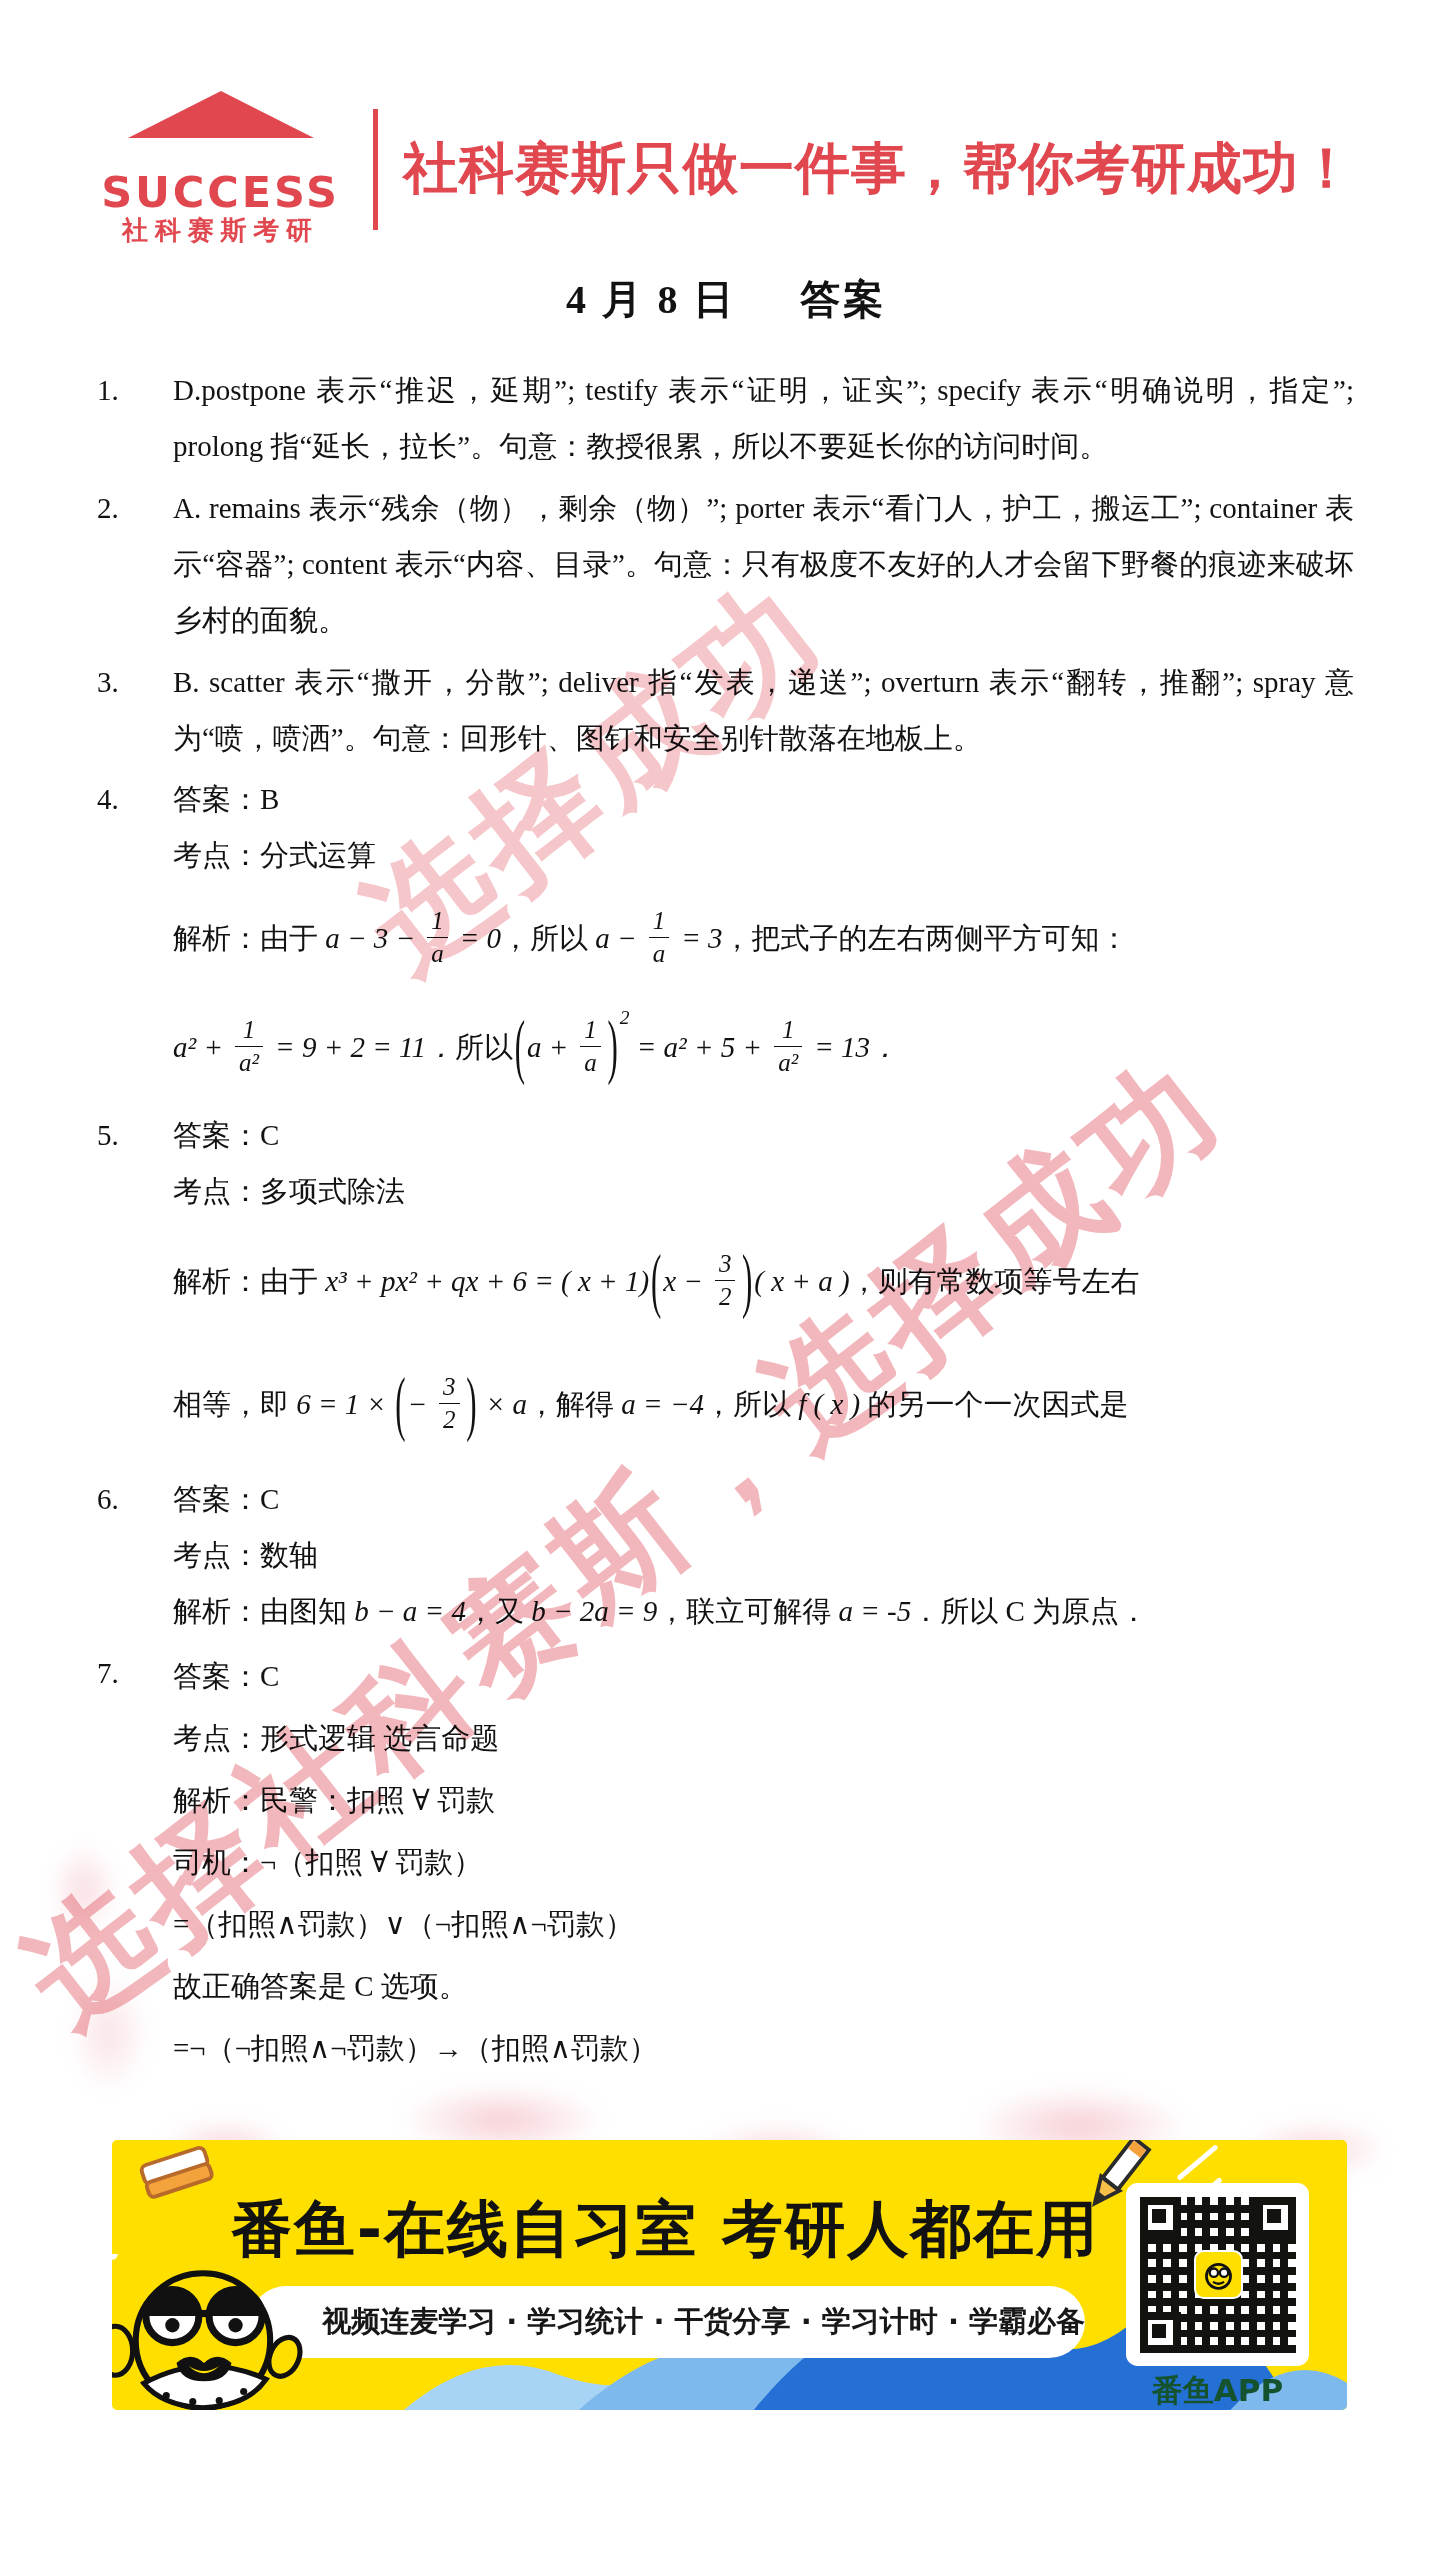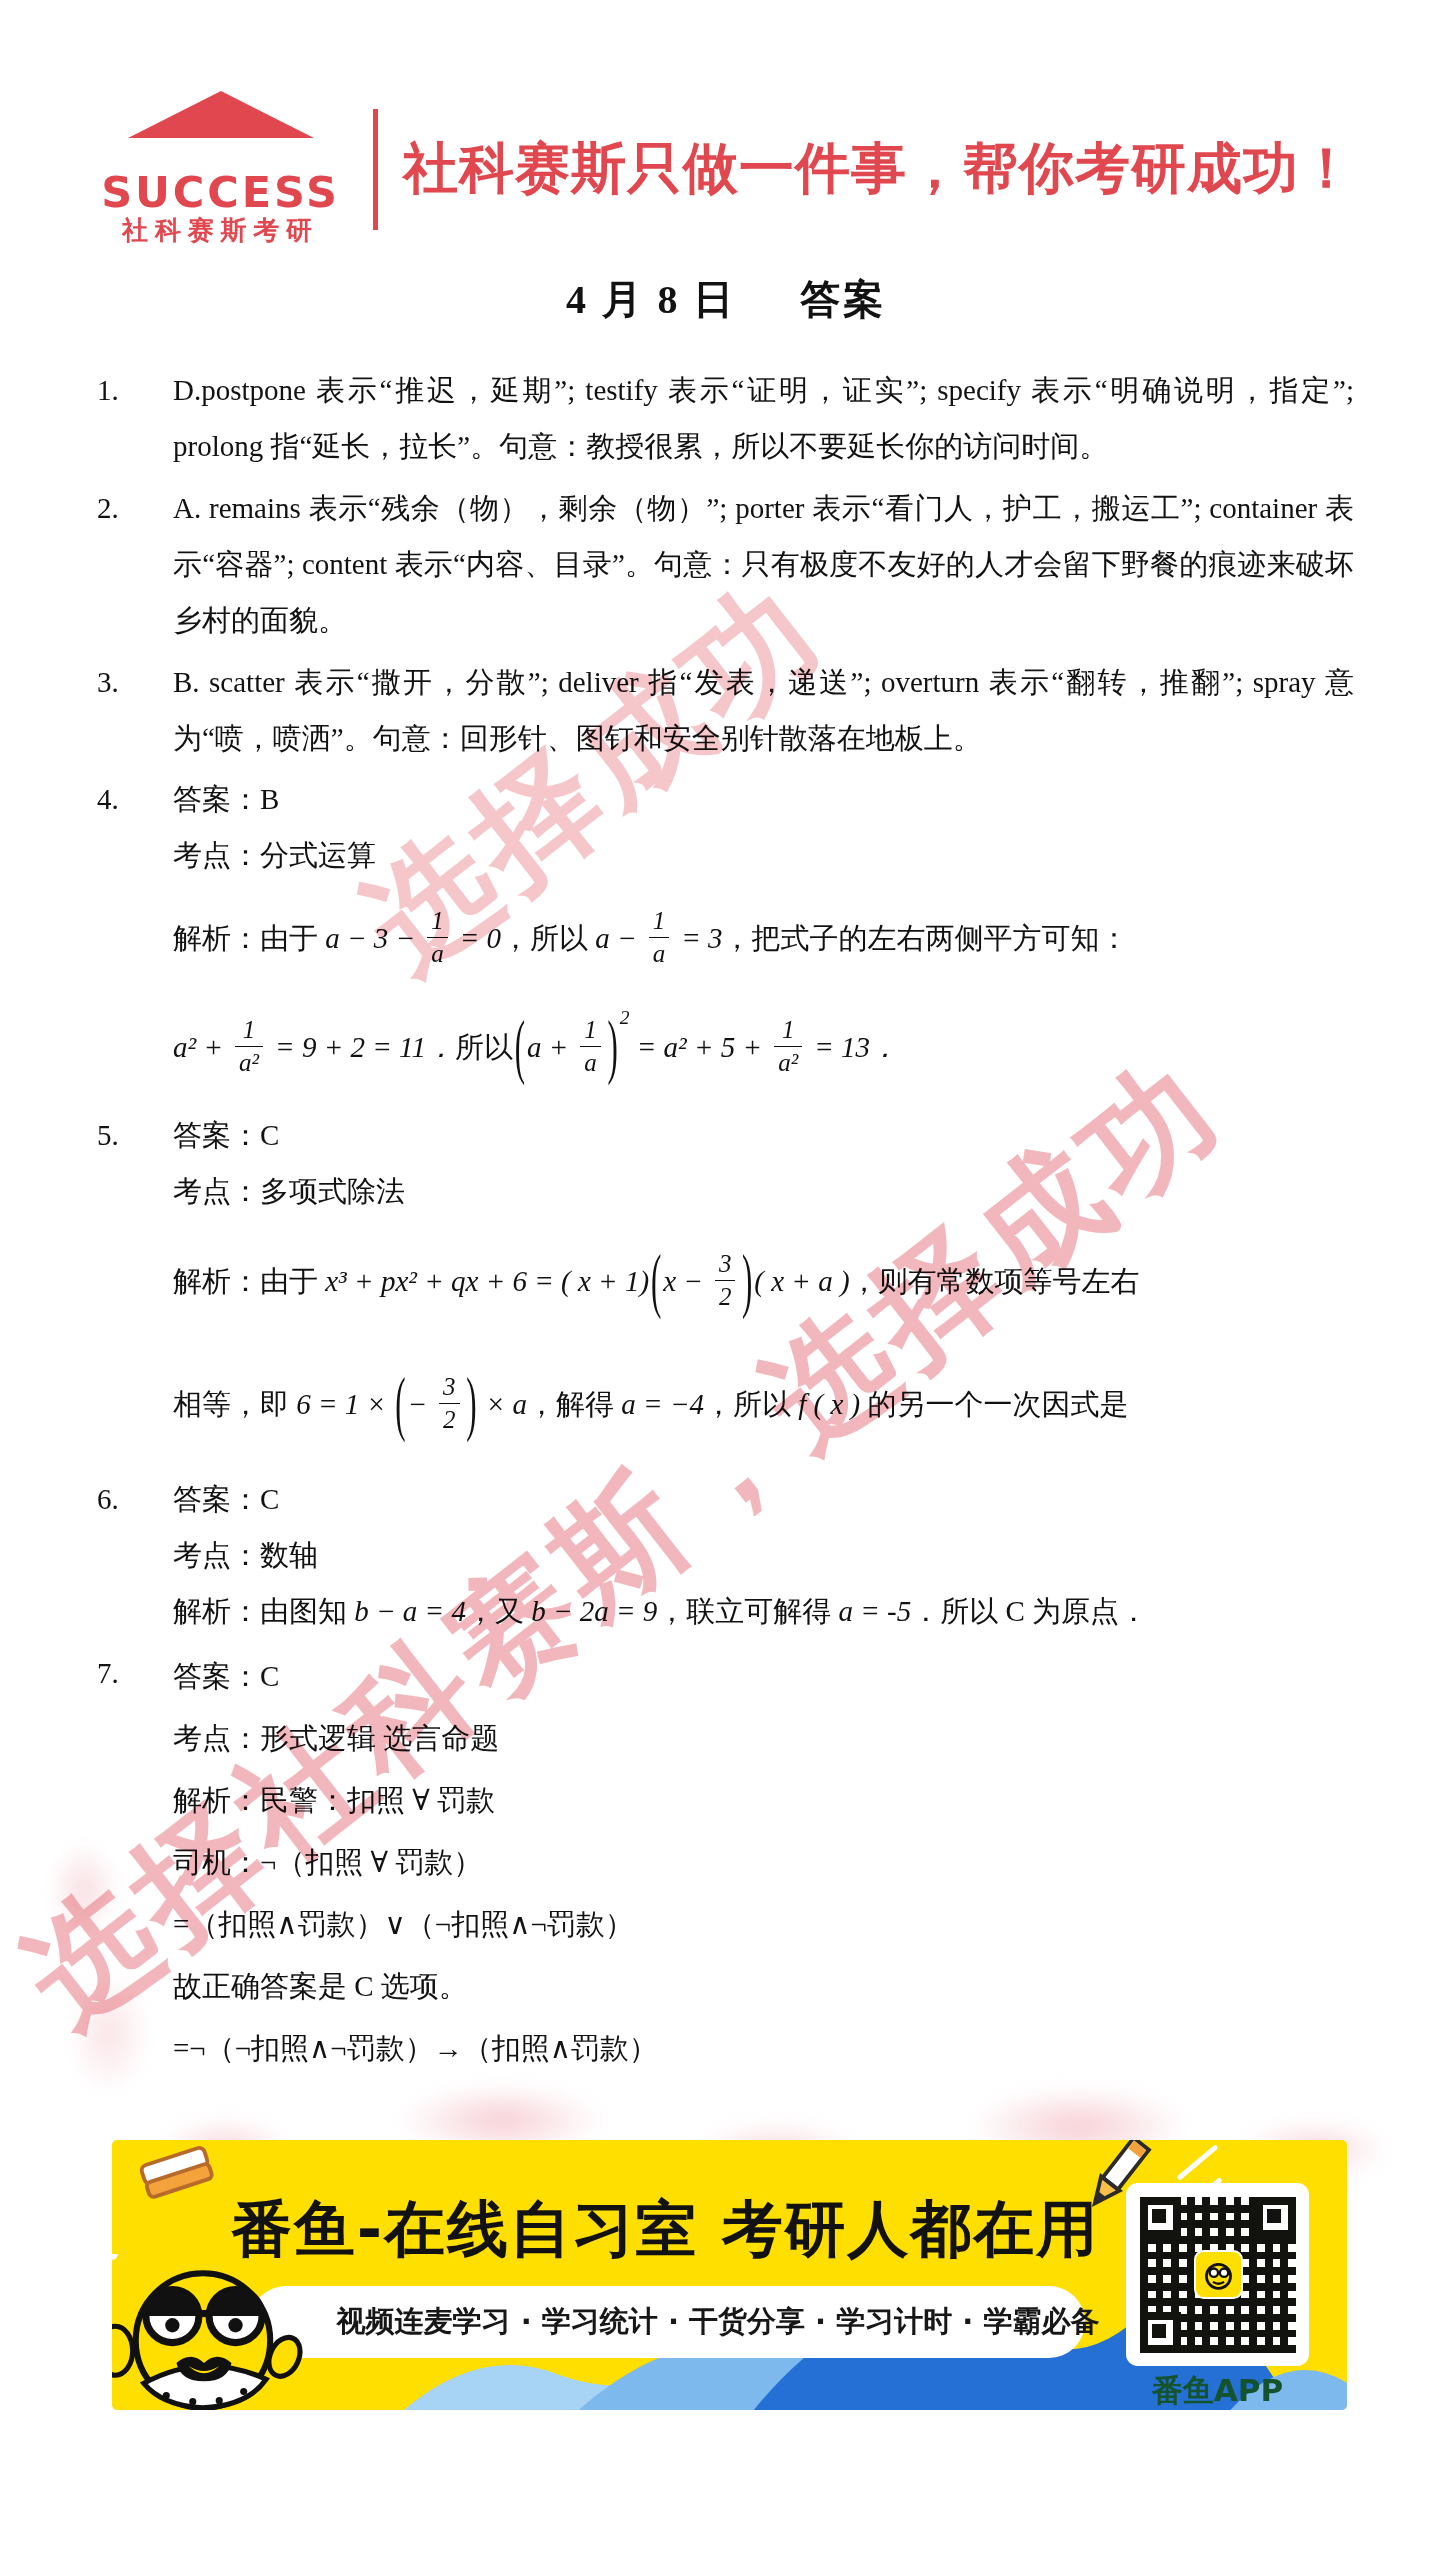--- a/index.html
+++ b/index.html
@@ -57,21 +57,21 @@
       radial-gradient(107px 43px at 95% 60%, #f5c2c9 0%, transparent 70%);}
   .pinkblob{position:absolute;left:17.5px;top:1809px;width:165px;height:321px;opacity:.5;filter:blur(7.8px);mix-blend-mode:multiply;
     background:
       radial-gradient(49px 68px at 40% 25%, #f3bcc4 0%, transparent 70%),
       radial-gradient(58px 88px at 55% 70%, #f5c8ce 0%, transparent 70%);}
   
   .banner{position:absolute;left:112px;top:2140px;width:1235px;height:270px;background:var(--banner);border-radius:5px;overflow:hidden;}
   .headline{position:absolute;left:119px;top:49px;font-family:"DejaVu Sans","Liberation Sans",sans-serif;
     font-weight:900;font-size:61px;color:#121212;letter-spacing:1.9px;white-space:nowrap;z-index:3;}
   .pill{position:absolute;left:138px;top:146px;width:835px;height:72px;background:#fff;border-radius:36px;z-index:2;
-    display:flex;align-items:center;justify-content:center;padding-left:101px;}
+    display:flex;align-items:center;justify-content:flex-end;padding-left:101px;}
   .pill span{font-family:"DejaVu Sans","Liberation Sans",sans-serif;font-weight:700;font-size:29px;color:#171717;white-space:nowrap;}
   .mascot{position:absolute;left:-15.6px;bottom:-9.7px;width:220px;height:163px;z-index:4;}
   .wavewrap{position:absolute;left:0;bottom:0;width:1235px;height:156px;z-index:1;}
   .qr-tile{position:absolute;left:1014px;top:43px;width:183px;height:183px;background:#fff;border-radius:11.7px;z-index:5;}
   .qr{position:relative;width:156px;height:156px;margin:13.6px;
       background:repeating-linear-gradient(0deg,#12120f 0 7.8px,transparent 7.8px 15.6px),
                  repeating-linear-gradient(90deg,#12120f 0 7.8px,#fff 7.8px 15.6px);}
   .fdr{position:absolute;width:41px;height:41px;border:8.8px solid #12120f;background:#fff;}
   .fdr .fdc{width:13.6px;height:13.6px;margin:4.9px;background:#12120f;}
   .fdr.tl{left:0;top:0;} .fdr.tr{right:0;top:0;} .fdr.bl{left:0;bottom:0;}

